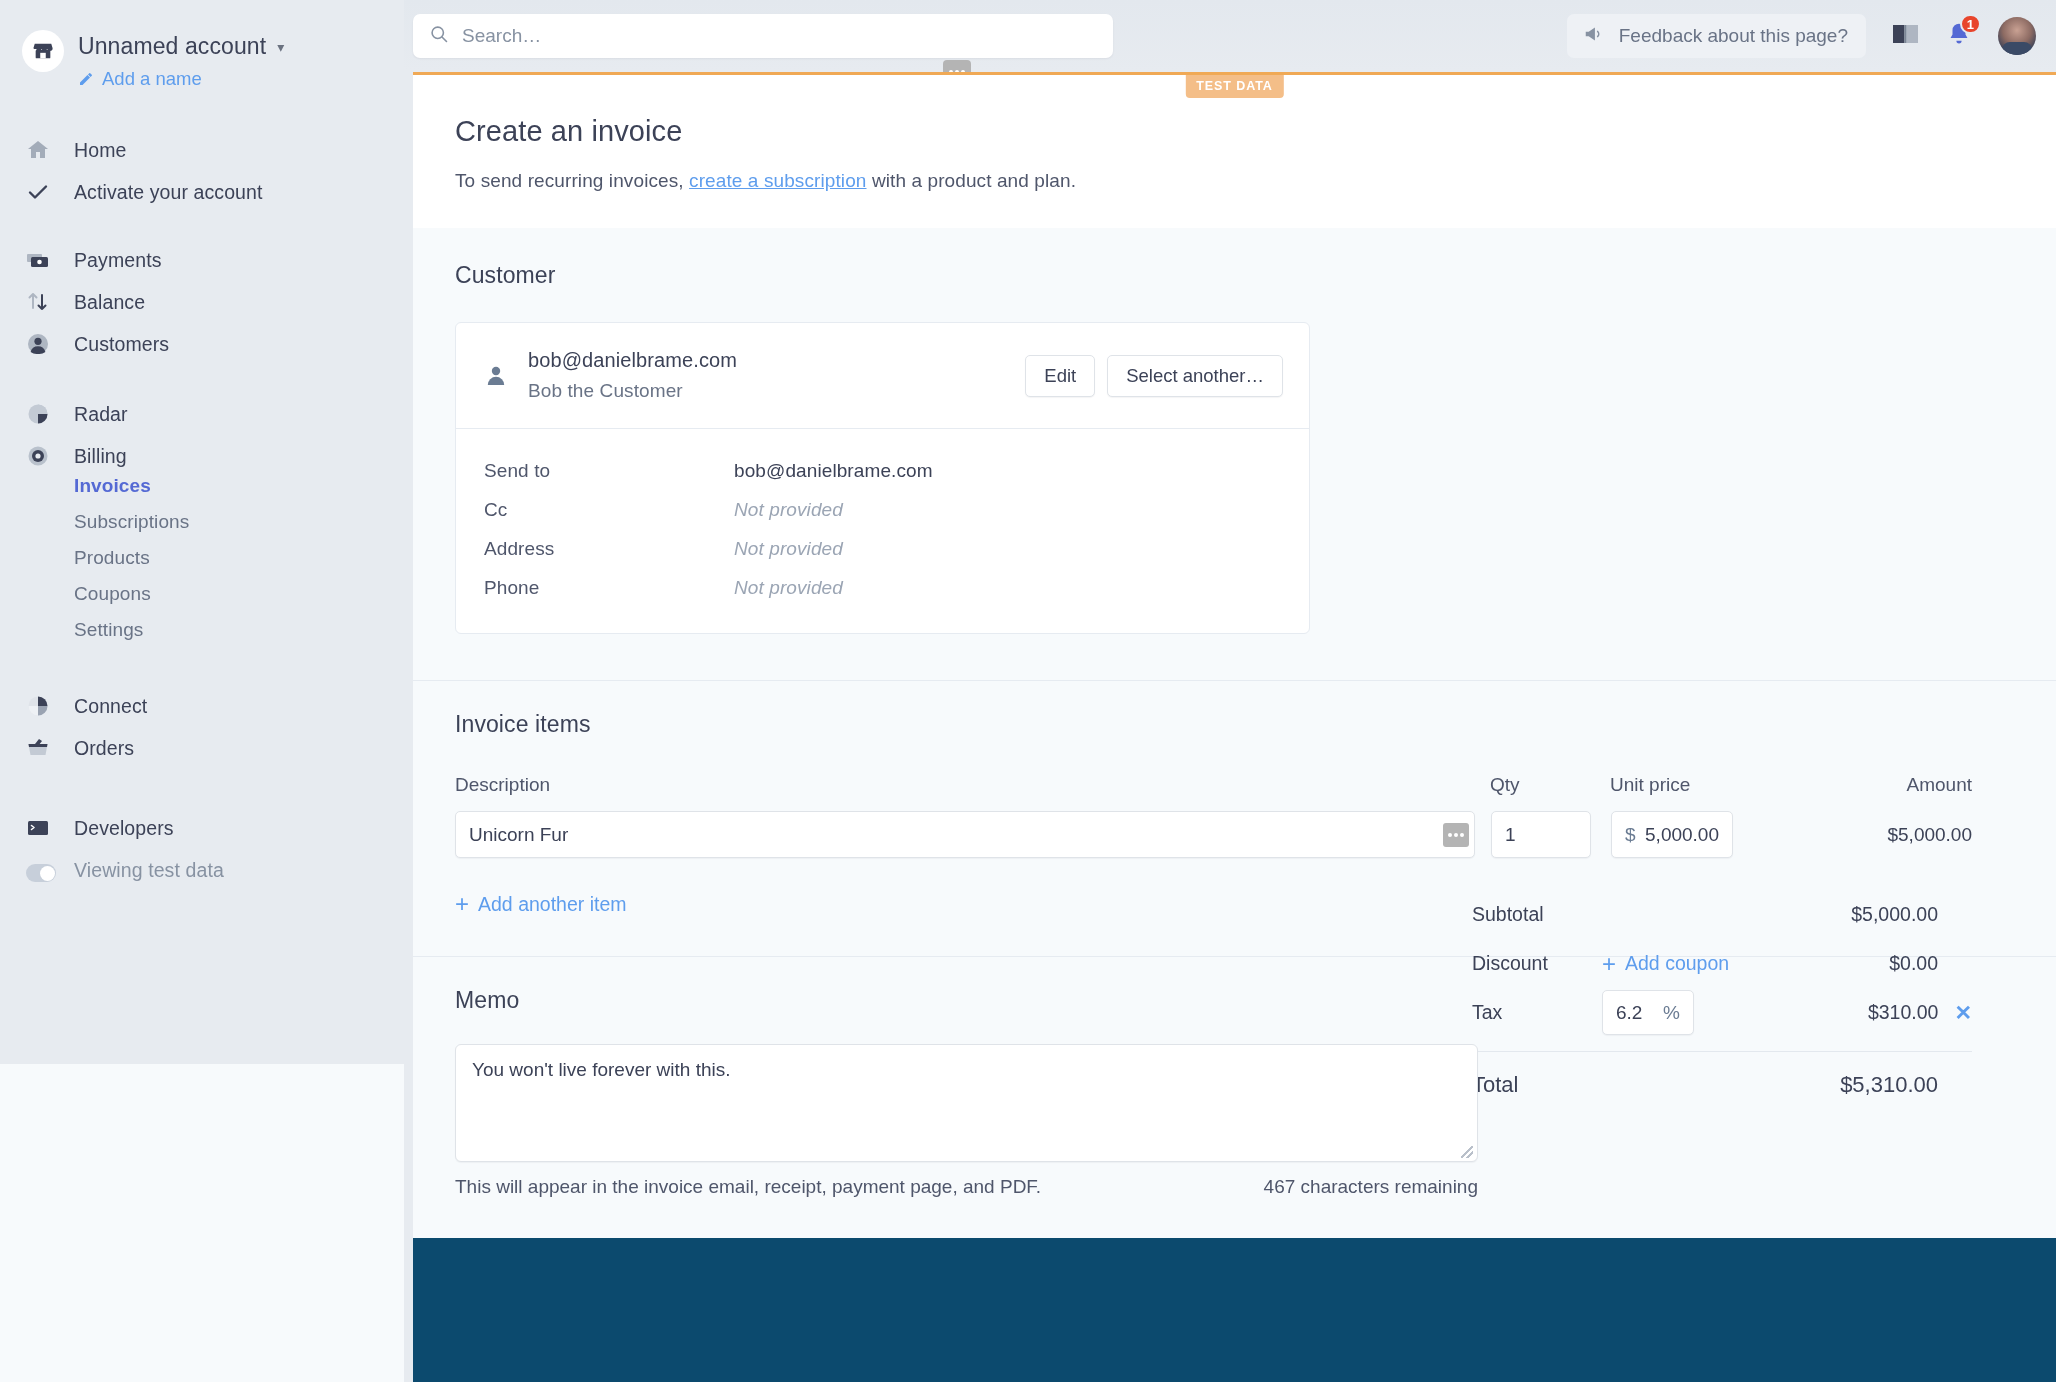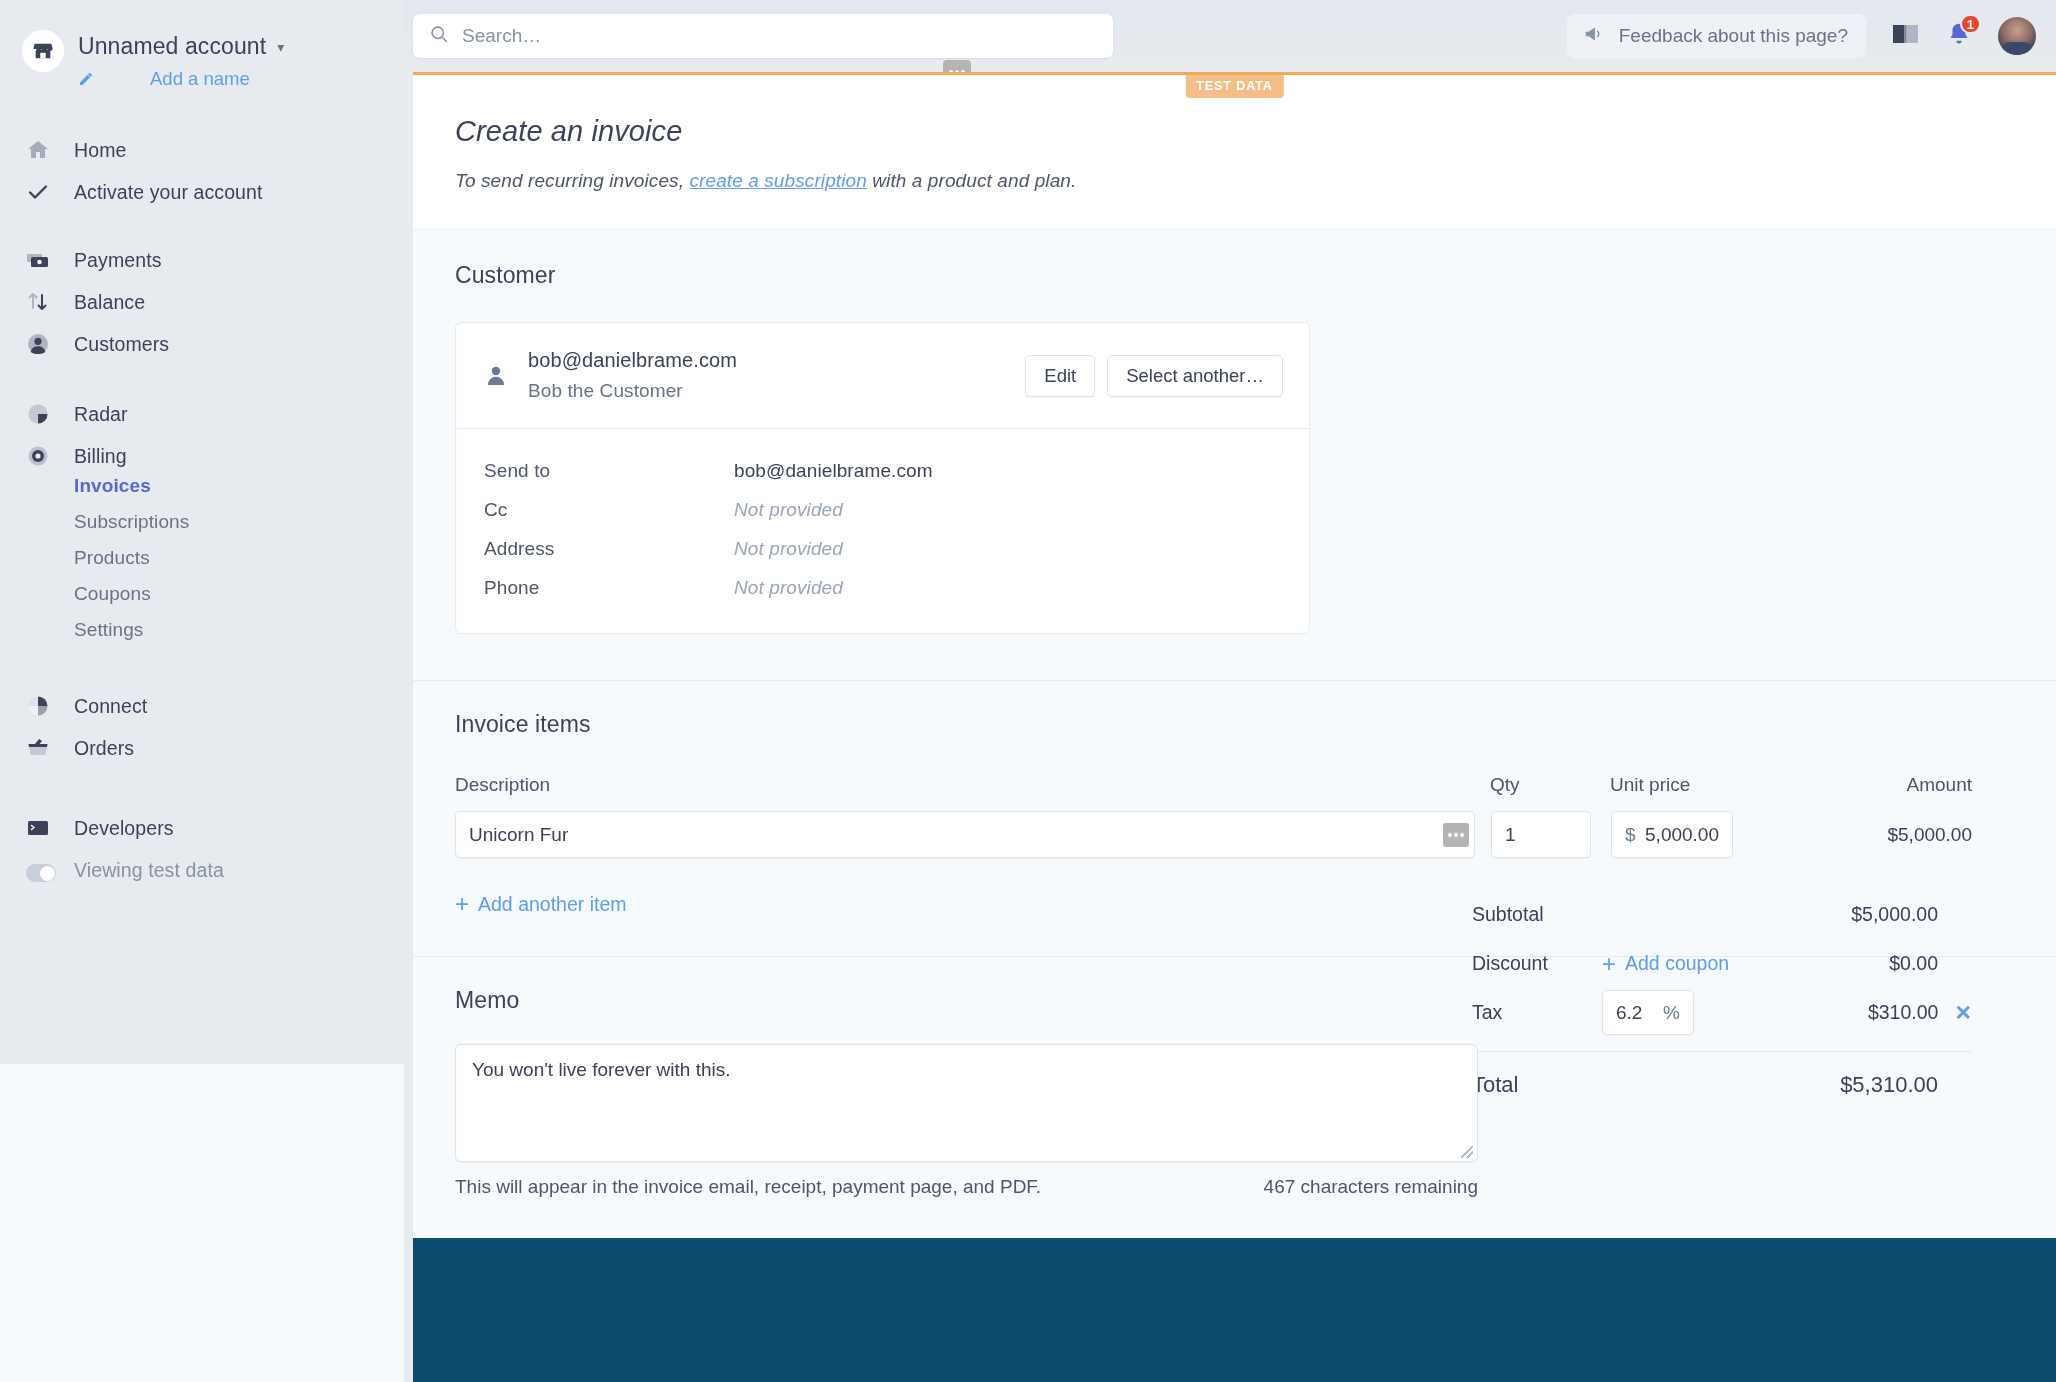--- a/index.html
+++ b/index.html
@@ -26,21 +26,21 @@
     margin-right: 14px;
   }
   .acct-text { padding-top: 3px; }
   .acct-name {
     font-size: 23px; color: #3c4257; font-weight: 400; letter-spacing: .1px;
     display: flex; align-items: center;
   }
   .caret { margin-left: 11px; color: #6b7280; font-size: 14px; line-height: 1; }
   .acct-addname {
     margin-top: 8px; font-size: 18.5px; color: #5e9ded;
-    display: flex; align-items: center; gap: 48px;
+    display: flex; align-items: center;
   }
   .pencil { margin-right: 8px; display: inline-flex; }
 
   .navgroup { margin-top: 30px; }
   .navgroup.g2 { margin-top: 26px; }
   .navgroup.g3 { margin-top: 28px; }
   .navgroup.g4 { margin-top: 28px; }
   .navgroup.g5 { margin-top: 38px; }
   .navgroup.g6 { margin-top: 40px; }
 
@@ -132,21 +132,21 @@
     border-top: 3px solid #f0a955;
     overflow: hidden;
   }
   .testdata-badge {
     position: absolute; left: 50%; transform: translateX(-50%);
     top: 0;
     background: #f4be88; color: #ffffff;
     font-size: 12.5px; font-weight: 700; letter-spacing: .9px;
     padding: 4px 11px 5px; border-radius: 0 0 4px 4px;
   }
-  .page-head { padding: 40px 16px 0 42px; background: #fff; padding-bottom: 36px; font-style: italic; }
+  .page-head { padding: 40px 16px 0 42px; background: #fff; padding-bottom: 36px; }
   .page-title { font-size: 29px; color: #3c4257; font-weight: 400; letter-spacing: .1px; }
   .page-sub { margin-top: 22px; font-size: 19px; color: #4f566b; letter-spacing: .1px; }
   .link { color: #5e9ded; }
 
   .section-body { background: #f7fafc; min-height: 200px; }
   .sect-customer { padding: 34px 42px 46px; }
   .sect-title { font-size: 23px; color: #3c4257; letter-spacing: .1px; }
 
   .cust-card {
     margin-top: 33px; width: 855px;

